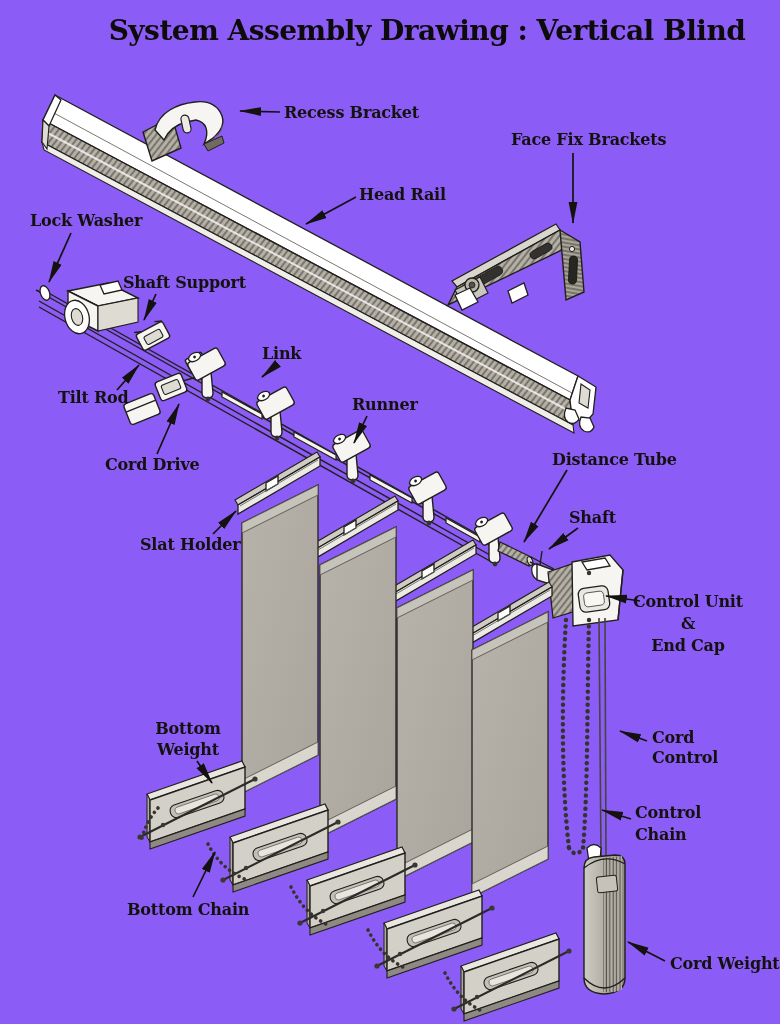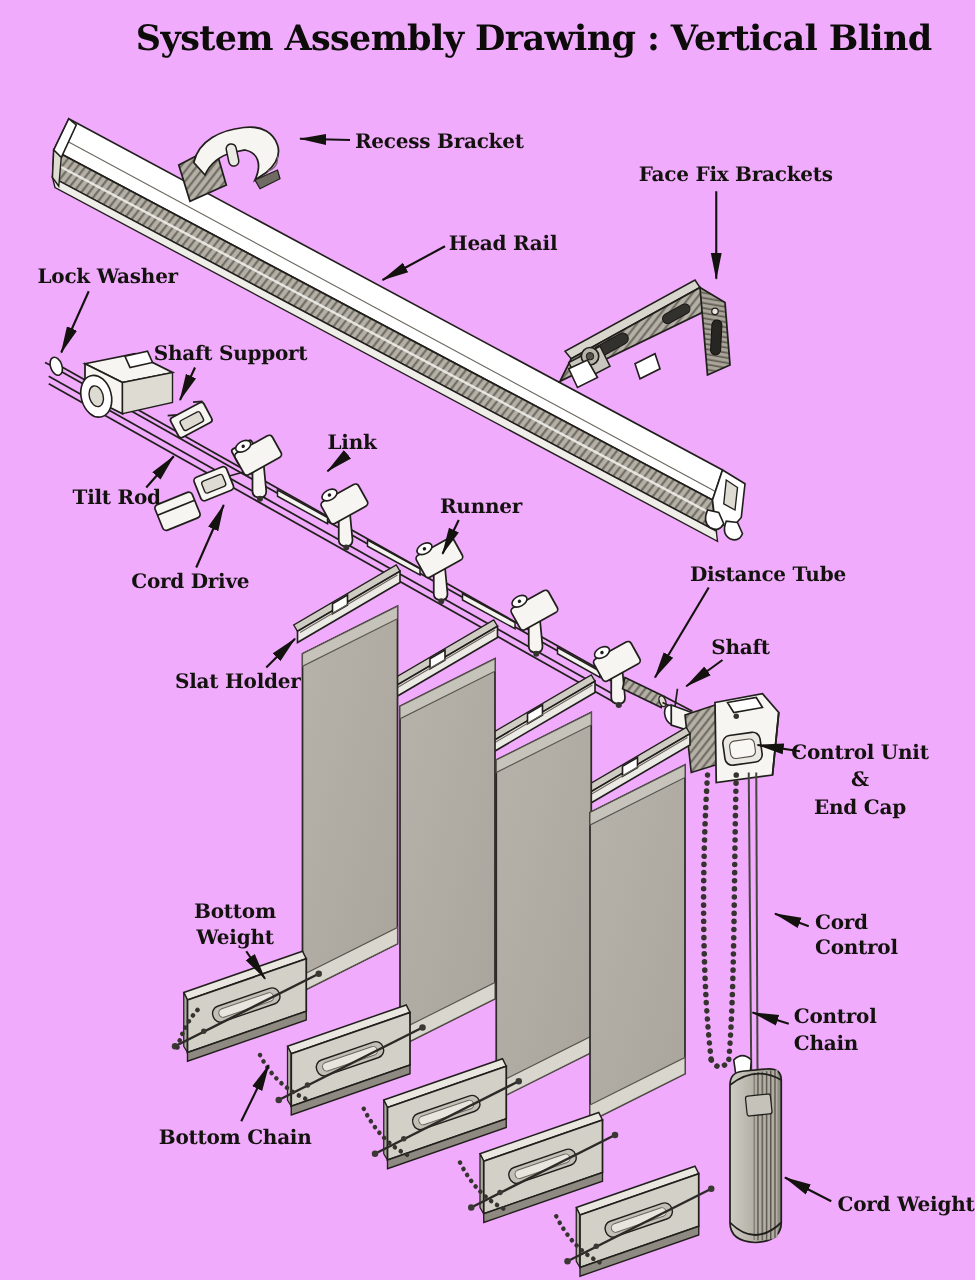--- a/index.html
+++ b/index.html
@@ -1,16 +1,16 @@
 <!DOCTYPE html>
 <html><head>
 <meta charset="utf-8">
 <style>
   html,body{margin:0;padding:0;background:#e8e8e8;}
-  .stage{position:relative;width:780px;height:1024px;background:#f0abfc;margin:0 auto;overflow:hidden;
+  .stage{position:relative;width:780px;height:1024px;background:#8b5cf6;margin:0 auto;overflow:hidden;
          font-family:"DejaVu Serif","Liberation Serif",serif;}
   svg{position:absolute;left:0;top:0;}
   .ln{stroke:#211f1c;stroke-width:1.4;fill:none;}
   .thin{stroke:#6b675f;stroke-width:0.9;fill:none;}
   text.lbl{font-family:"DejaVu Serif","Liberation Serif",serif;font-weight:bold;
            font-size:16px;letter-spacing:-0.2px;fill:#14120f;}
   text.ttl{font-family:"DejaVu Serif","Liberation Serif",serif;font-weight:bold;
            font-size:28px;letter-spacing:-0.5px;fill:#0d0c0a;}
   .arrow{stroke:#14120f;stroke-width:1.7;fill:none;}
   .chain{stroke:#35332e;stroke-width:4.4;stroke-dasharray:0.1 6.4;stroke-linecap:round;fill:none;}

